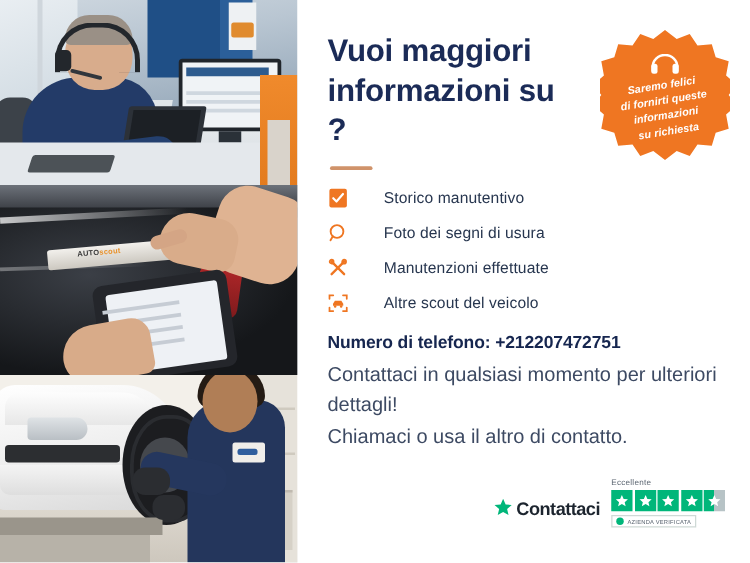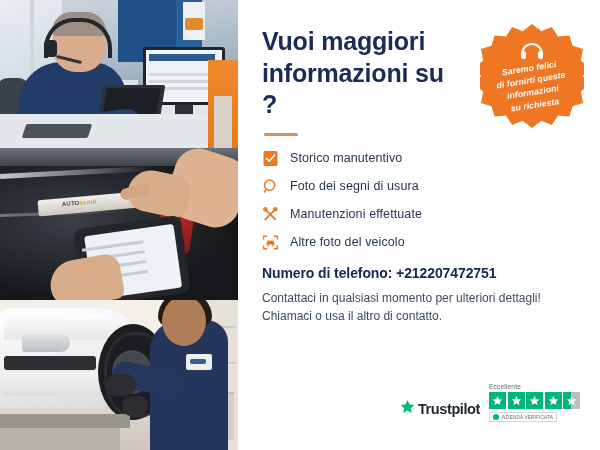--- a/index.html
+++ b/index.html
@@ -103,26 +103,26 @@
   .p3 .badge i{position:absolute;left:4px;top:5px;width:16px;height:5px;background:#2f5e9e;border-radius:2px;}
 
   
   .content{flex:1;position:relative;padding:26px 22px 0 24px;box-sizing:border-box;background:#fff;}
   h1.title{
     margin:0;font-size:25px;line-height:1.26;font-weight:700;color:#1b2b57;letter-spacing:-.2px;max-width:200px;
   }
   .rule{width:34px;height:3px;background:#d0936a;margin:12px 0 14px 2px;border-radius:2px;}
 
   ul.features{list-style:none;margin:0;padding:0;}
-  ul.features li{display:flex;align-items:center;gap:11px;margin-bottom:11px;}
+  ul.features li{display:flex;align-items:center;gap:28px;margin-bottom:11px;}
   .ico{width:17px;height:17px;flex:0 0 17px;position:relative;}
   .ftxt{font-size:12.5px;color:#27364f;letter-spacing:.1px;}
 
   .phone{margin-top:14px;font-size:14px;font-weight:700;color:#16264f;letter-spacing:-.1px;}
-  .sub{margin-top:8px;font-size:12px;line-height:1.55;color:#3d4a63;}
+  .sub{margin-top:8px;font-size:16px;line-height:1.55;color:#3d4a63;}
 
   
   .tp{position:absolute;right:20px;bottom:28px;display:flex;align-items:flex-end;gap:9px;}
   .tp-logo{display:flex;align-items:center;gap:3px;padding-bottom:4px;}
   .tp-logo .tpname{font-size:14.5px;font-weight:700;color:#1c242e;letter-spacing:-.4px;}
   .tp-right{display:flex;flex-direction:column;align-items:flex-start;}
   .tp-exc{font-size:6.5px;color:#5a6470;margin-bottom:2px;letter-spacing:.2px;}
   .stars{display:flex;gap:1.5px;}
   .star{width:17px;height:17px;background:#00b67a;display:flex;align-items:center;justify-content:center;}
   .star.half{background:linear-gradient(90deg,#00b67a 50%,#b7c3c6 50%);}
@@ -303,21 +303,21 @@
               <path d="M1.6 5 V2.2 H4.6"></path>
                 <path d="M12.4 2.2 H15.4 V5"></path>
               <path d="M15.4 12 V14.8 H12.4"></path>
                 <path d="M4.6 14.8 H1.6 V12"></path>
             </g>
             <path d="M4.4 10.6 h8.2 v-1.6 l-1.5-2.5 h-5.2 l-1.5 2.5 z" fill="#ef7622"></path>
             <circle cx="6.1" cy="11.2" r="1" fill="#ef7622"></circle>
             <circle cx="10.9" cy="11.2" r="1" fill="#ef7622"></circle>
           </svg>
         </span>
-        <span class="ftxt">Altre foto del veicolo</span>
+        <span class="ftxt">Altre scout del veicolo</span>
       </li>
 
 
     </ul>
 
     <div class="phone">Numero di telefono: +212207472751</div>
     <div class="sub">
       <span>Contattaci in qualsiasi momento per ulteriori dettagli!</span><br>
       <span>Chiamaci o usa il altro di contatto.</span>
     </div>
@@ -337,21 +337,21 @@
       </div>
     </div>
 
     <div class="tp">
       <div class="tp-logo">
         <span>
           <svg width="15" height="15" viewBox="0 0 24 24">
             <path d="M12 1.6 L15.2 8.9 L23 9.6 L17.1 14.8 L18.9 22.4 L12 18.4 L5.1 22.4 L6.9 14.8 L1 9.6 L8.8 8.9 Z" fill="#00b67a"></path>
           </svg>
         </span>
-        <span class="tpname">Trustpilot</span>
+        <span class="tpname">Contattaci</span>
       </div>
       <div class="tp-right">
         <span class="tp-exc">Eccellente</span>
         <div class="stars">
           <span class="star">
             <svg width="11" height="11" viewBox="0 0 24 24">
                 <path d="M12 2 L15.1 9 L22.6 9.7 L16.9 14.7 L18.6 22 L12 18.1 L5.4 22 L7.1 14.7 L1.4 9.7 L8.9 9 Z" fill="#fff"></path>
               </svg>
           </span>
           <span class="star">

